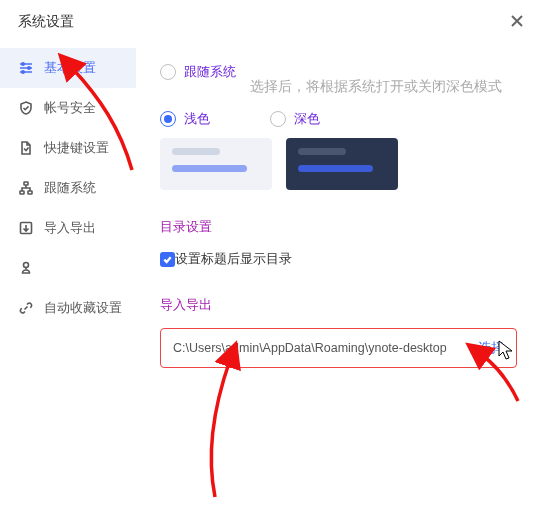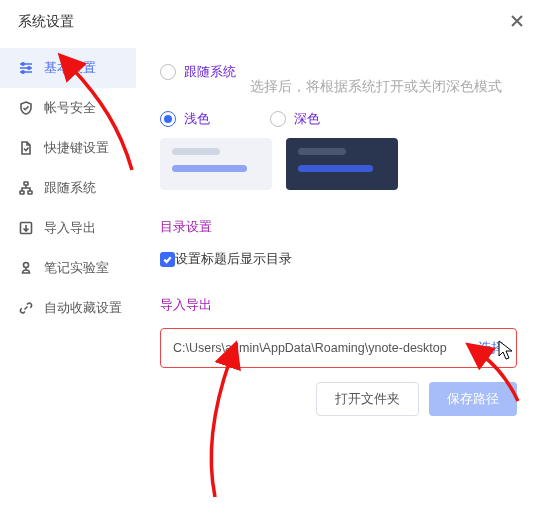--- a/index.html
+++ b/index.html
@@ -128,21 +128,20 @@
       </span>
       <span class="label">导入导出</span>
     </div>
     <div class="sidebar-item">
       <span class="icon">
         <svg viewBox="0 0 16 16">
             <circle cx="8" cy="5" r="2.5"></circle>
             <path d="M8 7.5v2.5M8 10c-2 0-3.5 1.4-3.5 3h7c0-1.6-1.5-3-3.5-3z"></path>
           </svg>
       </span>
-      <span class="label">笔记实验室</span>
     </div>
     <div class="sidebar-item">
       <span class="icon">
         <svg viewBox="0 0 16 16">
             <path d="M6.5 9.5 L9.5 6.5"></path>
             <path d="M9 4.5l1-1a2.3 2.3 0 013.2 3.2l-1 1"></path>
             <path d="M7 11.5l-1 1A2.3 2.3 0 012.8 9.3l1-1"></path>
           </svg>
       </span>
       <span class="label">自动收藏设置</span>
@@ -192,24 +191,20 @@
       <span>设置标题后显示目录</span>
     </div>
 
     <div class="section-title">导入导出</div>
 
     <div class="path-field">
       <input type="text" value="C:\Users\admin\AppData\Roaming\ynote-desktop" style="">
       <span class="path-select">选择</span>
     </div>
 
-    <div class="btn-row">
-      <button class="btn secondary">打开文件夹</button>
-      <button class="btn primary">保存路径</button>
-    </div>
 
   </div>
 </div>
 
 <div class="arrow" style="left:60px; top:58px;">
   <svg width="90" height="120">
       <defs>
         <marker id="ah1" markerWidth="8" markerHeight="8" refX="2" refY="4" orient="auto">
           <path d="M0,0 L8,4 L0,8 Z" fill="#e11"></path>
         </marker>

